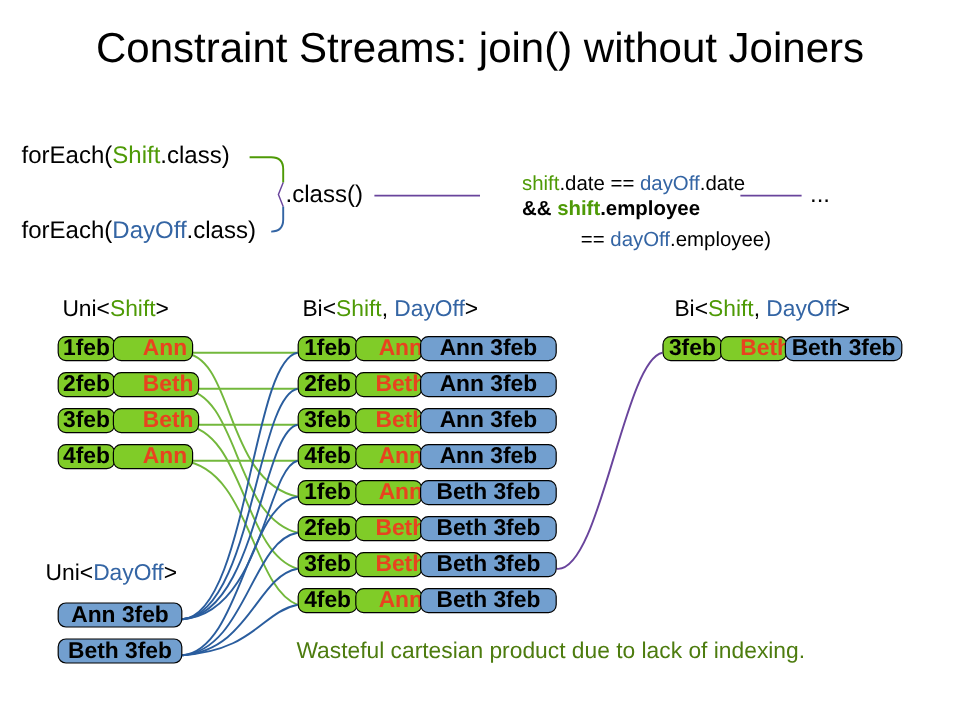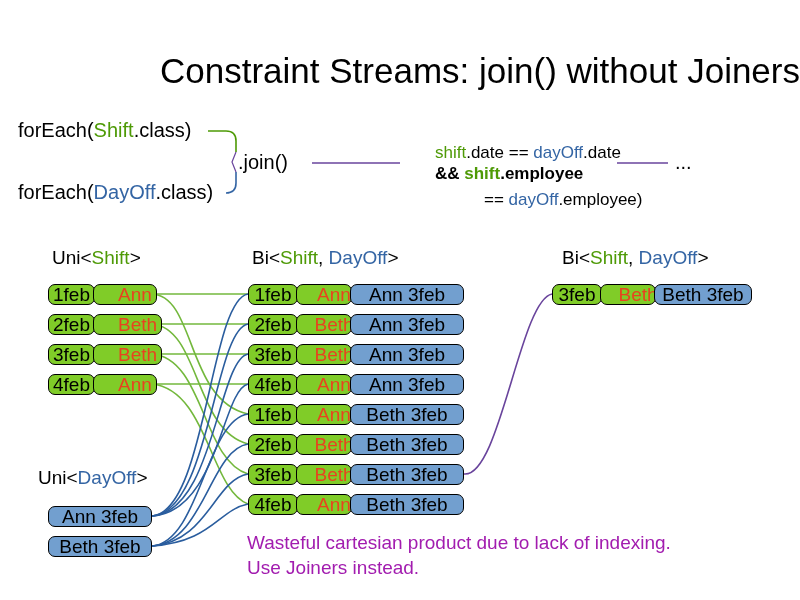--- a/index.html
+++ b/index.html
@@ -20,26 +20,25 @@
     left: 0; top: 0;
     width: 800px;
     height: 600px;
   }
 
   
   .title {
     position: absolute;
     left: 0; top: 20px;
     width: 800px;
-    text-align: right;
+    text-align: center;
     font-size: 35px;
     line-height: 42px;
     color: #000;
     white-space: nowrap;
-    margin-top: 30px;
   }
   .subtitle {
     position: absolute;
     left: 0; top: 68px;
     width: 800px;
     text-align: center;
     font-size: 14.5px;
     line-height: 18px;
     color: #000;
     white-space: nowrap;
@@ -76,22 +75,23 @@
   }
   #labelUniShift   { left: 52px;  top: 246px; }
   #labelBiMiddle   { left: 252px; top: 246px; }
   #labelBiRight    { left: 562px; top: 246px; }
   #labelUniDayOff  { left: 38px;  top: 466px; }
 
   
   .card {
     position: absolute;
     display: flex;
-    align-items: center;
+    align-items: flex-start;
     height: 28px;
+    font-weight: bold;
   }
   .cell {
     border: 1.6px solid #000000;
     border-radius: 7px;
     box-sizing: border-box;
     display: flex;
     align-items: center;
     justify-content: center;
     font-size: 19px;
     line-height: 19px;
@@ -125,21 +125,21 @@
   .dayoff-card { left: 48px; width: 104px; }
   .dayoff-card .pair { flex: 1; background: #729fcf; }
 
   
   .warning {
     position: absolute;
     left: 247px;
     top: 530px;
     font-size: 19px;
     line-height: 25px;
-    color: #a21caf;
+    color: #4d7c0f;
     white-space: nowrap;
   }
 
   
   #wires {
     position: absolute;
     left: 0; top: 0;
     width: 800px; height: 600px;
     pointer-events: none;
   }
@@ -186,21 +186,21 @@
   </svg>
 
   <div class="code" id="forEachShift">
     <span>forEach(</span><span class="g">Shift</span><span>.class)</span>
   </div>
 
   <div class="code" id="forEachDayOff">
     <span>forEach(</span><span class="b">DayOff</span><span>.class)</span>
   </div>
 
-  <div class="code" id="joinCall">.join()</div>
+  <div class="code" id="joinCall">.class()</div>
 
 
   <div class="code small" id="filterLine2">
     <span class="g">shift</span><span>.date == </span><span class="b">dayOff</span><span>.date</span>
   </div>
 
   <div class="code small" id="filterLine3">
     <span>&amp;&amp; </span><span class="g">shift</span><span>.employee</span>
   </div>
 
@@ -292,16 +292,15 @@
   </div>
 
   <div class="card out-card">
     <div class="cell green date">3feb</div>
     <div class="cell green name">Beth</div>
     <div class="cell blue pair">Beth 3feb</div>
   </div>
 
   <div class="warning">
     <div>Wasteful cartesian product due to lack of indexing.</div>
-    <div>Use Joiners instead.</div>
   </div>
 
 </div>
 
 </body></html>

